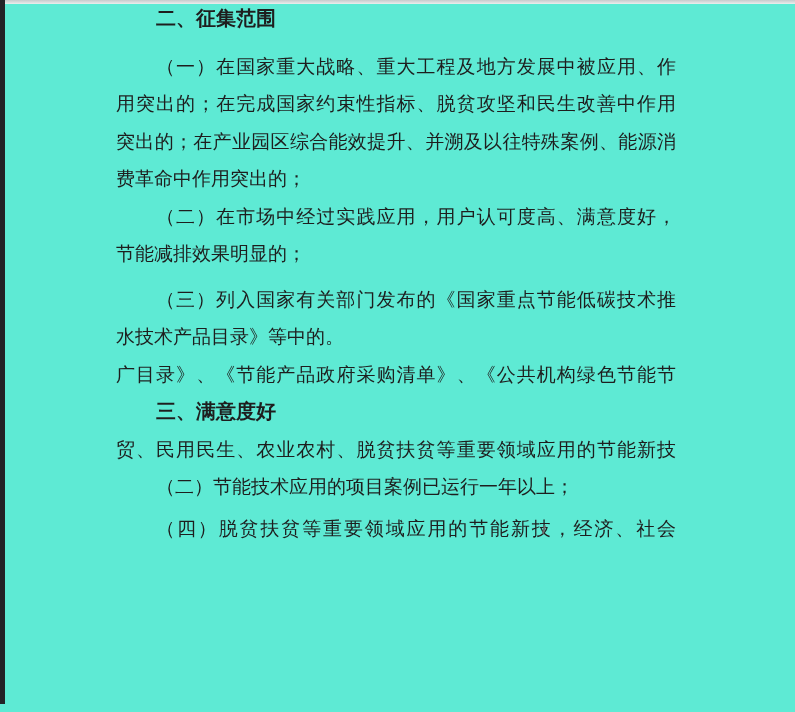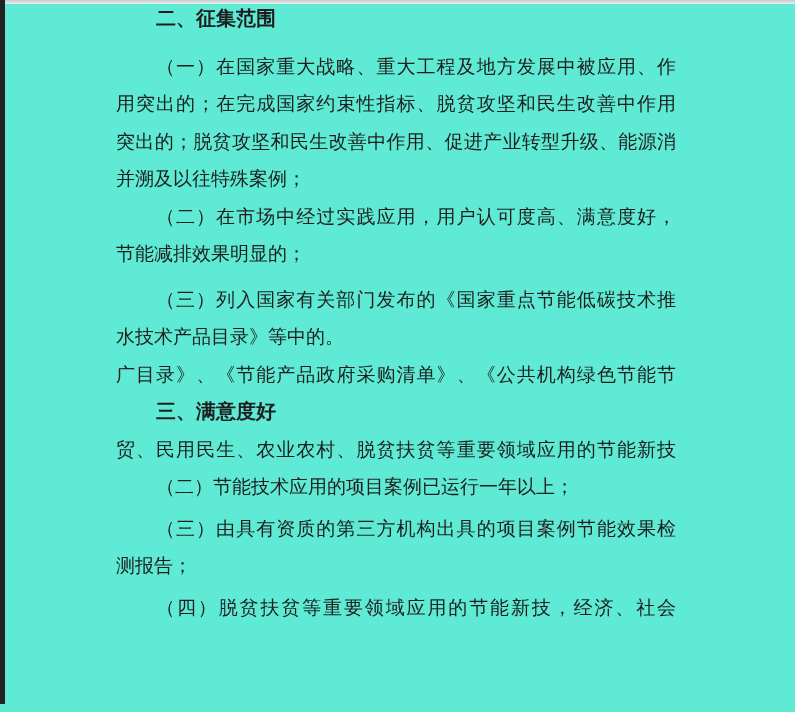--- a/index.html
+++ b/index.html
@@ -73,22 +73,22 @@
   <div class="edge-top"></div>
   <div class="edge-left"></div>
 
   <div class="textblock">
 
     <div class="line heading">二、征集范围</div>
 
     <div>
       <div class="line fill indent gap-after-heading">（一）在国家重大战略、重大工程及地方发展中被应用、作</div>
       <div class="line fill">用突出的；在完成国家约束性指标、脱贫攻坚和民生改善中作用</div>
-      <div class="line fill">突出的；脱贫攻坚和民生改善中作用、促进产业转型升级、能源消</div>
-      <div class="line">并溯及以往特殊案例；</div>
+      <div class="line fill">突出的；在产业园区综合能效提升、并溯及以往特殊案例、能源消</div>
+      <div class="line">费革命中作用突出的；</div>
     </div>
 
     <div>
       <div class="line fill indent">（二）在市场中经过实践应用，用户认可度高、满意度好，</div>
       <div class="line">节能减排效果明显的；</div>
     </div>
 
     <div>
       <div class="line fill indent gap8">（三）列入国家有关部门发布的《国家重点节能低碳技术推</div>
       <div class="line">水技术产品目录》等中的。</div>
@@ -98,24 +98,20 @@
     <div class="line heading">三、满意度好</div>
 
     <div>
       <div class="line fill">贸、民用民生、农业农村、脱贫扶贫等重要领域应用的节能新技</div>
     </div>
 
     <div>
       <div class="line indent">（二）节能技术应用的项目案例已运行一年以上；</div>
     </div>
 
-    <div>
-      <div class="line fill indent gap4">（三）由具有资质的第三方机构出具的项目案例节能效果检</div>
-      <div class="line">测报告；</div>
-    </div>
 
     <div>
       <div class="line fill indent gap4">（四）脱贫扶贫等重要领域应用的节能新技，经济、社会</div>
     </div>
 
   </div>
 
   <div class="speck"></div>
 
 </div>

